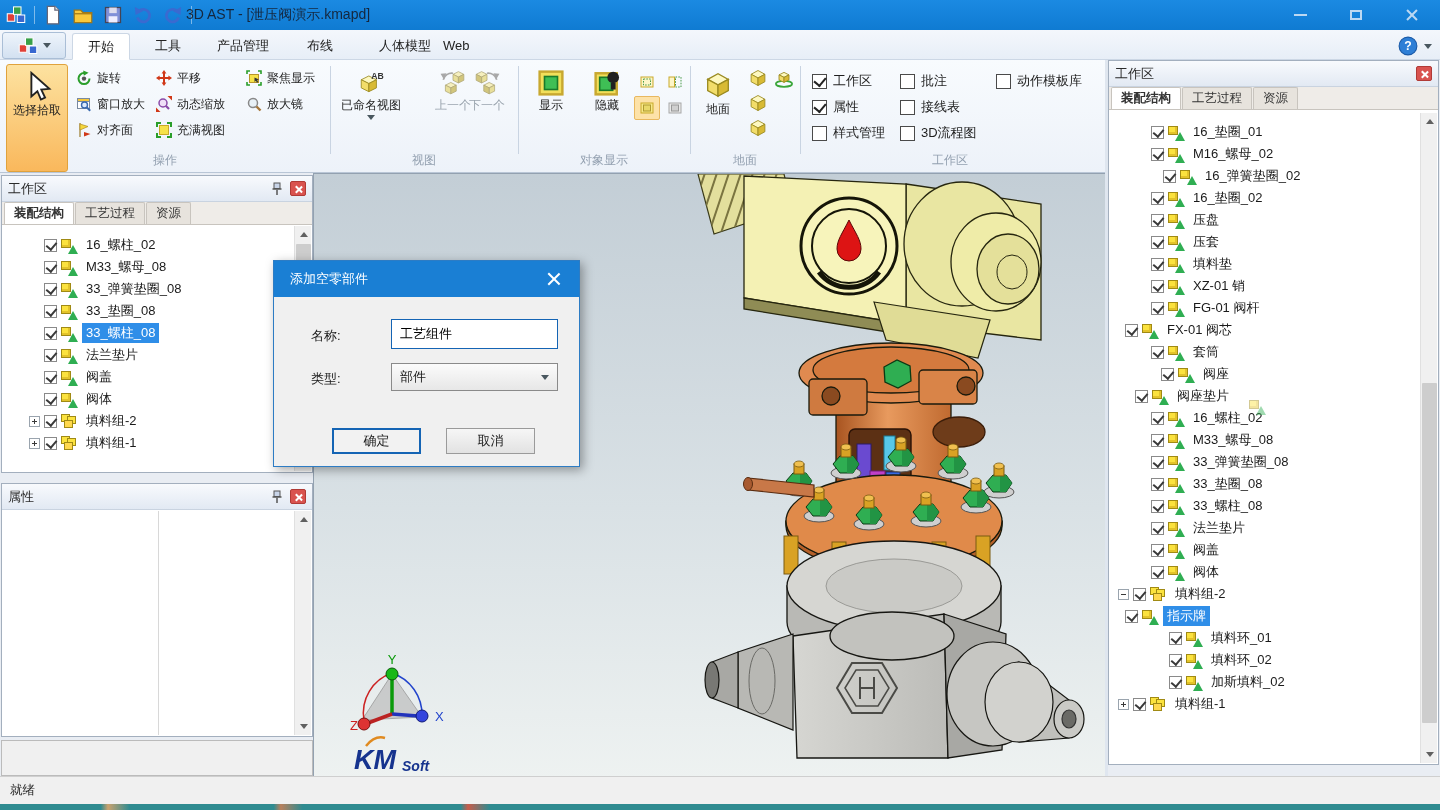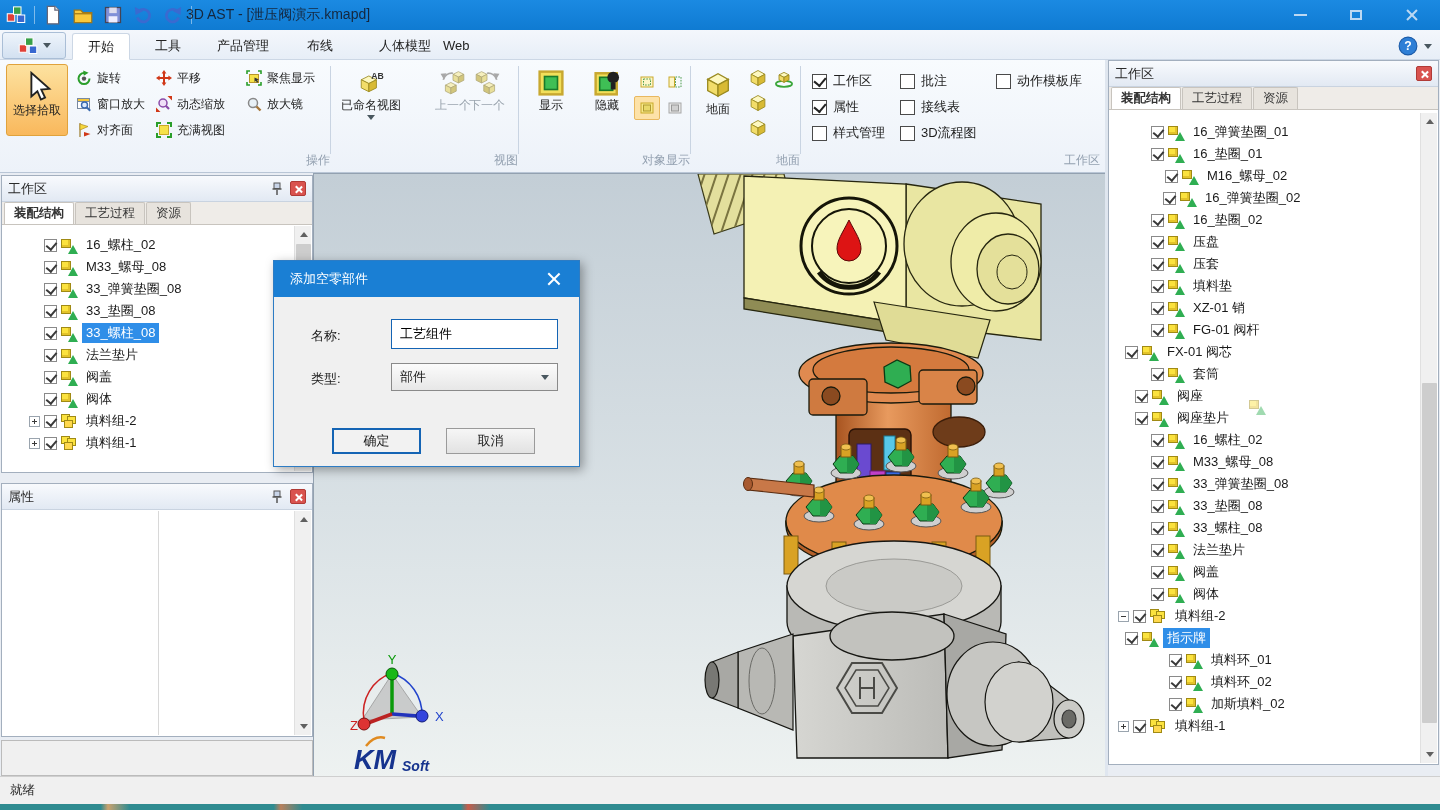--- a/index.html
+++ b/index.html
@@ -21,21 +21,21 @@
 
 .menubar{position:absolute;left:0;top:30px;width:1440px;height:30px;background:linear-gradient(#f4f7fc,#e7eef7);border-bottom:1px solid #ccd7e5}
 .appbtn{position:absolute;left:2px;top:32px;width:64px;height:27px;display:flex;align-items:center;justify-content:center;gap:5px;background:linear-gradient(#eef4fb,#d3e1f1);border:1px solid #aabed6;border-radius:3px}
 .mtab{position:absolute;top:33px;height:27px;line-height:26px;padding:0 15px;font-size:13px;color:#222}
 .mtab.active{background:#fff;border:1px solid #ccd7e5;border-bottom:1px solid #fff;border-radius:3px 3px 0 0}
 .helpzone{position:absolute;right:8px;top:36px;display:flex;align-items:center;gap:6px}
 .tri-down{width:0;height:0;border-left:4px solid transparent;border-right:4px solid transparent;border-top:5px solid #49575f}
 
 .ribbon{position:absolute;left:0;top:60px;width:1105px;height:113px;background:linear-gradient(#f8fbfe,#edf2f9);border-bottom:1px solid #b9c6d6}
 .rsep{position:absolute;top:6px;height:88px;width:1px;background:#c9d4e2}
-.rglabel{position:absolute;top:92px;font-size:12px;color:#93a0b0;text-align:right}
+.rglabel{position:absolute;top:92px;font-size:12px;color:#93a0b0;text-align:center}
 .rbig{position:absolute;display:flex;flex-direction:column;align-items:center;justify-content:flex-start;gap:3px;padding-top:6px;font-size:12px;color:#1e1e1e;text-align:center}
 .rbig.sel{background:linear-gradient(#fde2a0,#f9b85c);border:1px solid #e0a23c;border-radius:3px}
 .rbig .cap{line-height:13px}
 .rbig.dis .cap{color:#9aa4ae}
 .rsm{position:absolute;height:20px;display:flex;align-items:center;gap:5px;font-size:12px;color:#1e1e1e;white-space:nowrap}
 .ic16{width:16px;height:16px;flex:none}
 .ic20{width:20px;height:20px;flex:none}
 .ic24{width:26px;height:26px;flex:none}
 .ic28{width:30px;height:30px;flex:none}
 .rgrid{position:absolute;display:grid;grid-template-columns:26px 26px;grid-auto-rows:24px;gap:2px}
@@ -303,21 +303,21 @@
   <div class="mtab" style="left:428px"><span>Web</span></div>
   <div class="helpzone">
     <svg class="ic20" viewBox="0 0 18 18">
         <use href="#i-help"></use>
       </svg>
     <span class="tri-down"></span>
   </div>
 
   <div class="ribbon">
 
-    <div class="rbig sel" style="left:6px;top:4px;width:62px;height:72px">
+    <div class="rbig sel" style="left:6px;top:4px;width:62px;height:108px">
       <svg class="ic28" viewBox="0 0 16 16">
           <use href="#i-cursor"></use>
         </svg>
       <span class="cap">选择拾取</span>
     </div>
     <div class="rsm" style="left:76px;top:8px">
         <svg class="ic16" viewBox="0 0 16 16">
           <use href="#i-rotate"></use>
         </svg>
         <span>旋转</span>
@@ -829,32 +829,23 @@
       <span class="ptab">资源</span>
     </div>
     <div class="tree" style="top:52px">
         <div class="trow" style="padding-left:26px">
           <span class="exp none"></span>
           <span class="tcb"></span>
           <span class="ticon">
             <i class="pc"></i>
             <i class="pt"></i>
           </span>
-          <span class="tlabel">16_弹簧垫圈_01</span>
-        </div>
-        <div class="trow" style="padding-left:26px">
-          <span class="exp none"></span>
-          <span class="tcb"></span>
-          <span class="ticon">
-            <i class="pc"></i>
-            <i class="pt"></i>
-          </span>
           <span class="tlabel">16_垫圈_01</span>
         </div>
-        <div class="trow" style="padding-left:40px">
+        <div class="trow" style="padding-left:26px">
           <span class="exp none"></span>
           <span class="tcb"></span>
           <span class="ticon">
             <i class="pc"></i>
             <i class="pt"></i>
           </span>
           <span class="tlabel">M16_螺母_02</span>
         </div>
         <div class="trow" style="padding-left:38px">
           <span class="exp none"></span>
@@ -930,21 +921,21 @@
         </div>
         <div class="trow" style="padding-left:26px">
           <span class="exp none"></span>
           <span class="tcb"></span>
           <span class="ticon">
             <i class="pc"></i>
             <i class="pt"></i>
           </span>
           <span class="tlabel">套筒</span>
         </div>
-        <div class="trow" style="padding-left:10px">
+        <div class="trow" style="padding-left:36px">
           <span class="exp none"></span>
           <span class="tcb"></span>
           <span class="ticon">
             <i class="pc"></i>
             <i class="pt"></i>
           </span>
           <span class="tlabel">阀座</span>
         </div>
         <div class="trow" style="padding-left:10px">
           <span class="exp none"></span>

